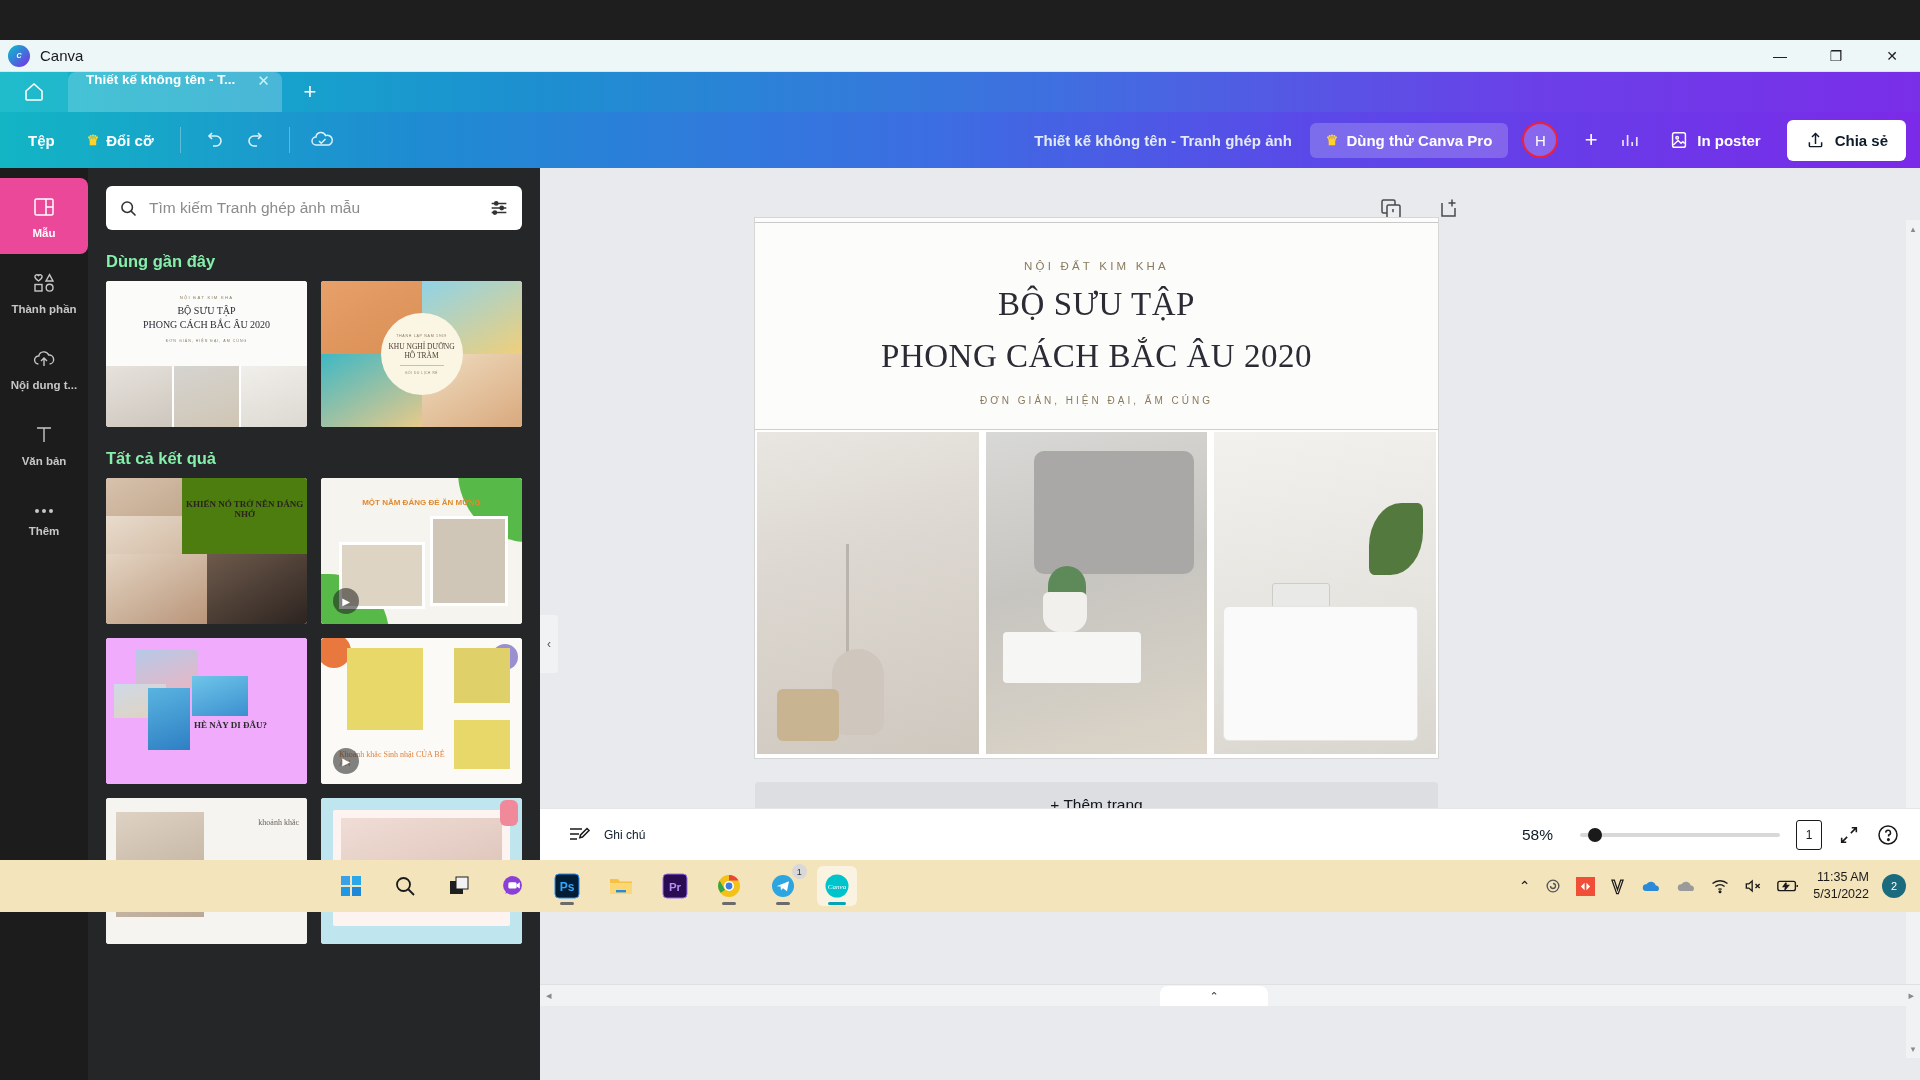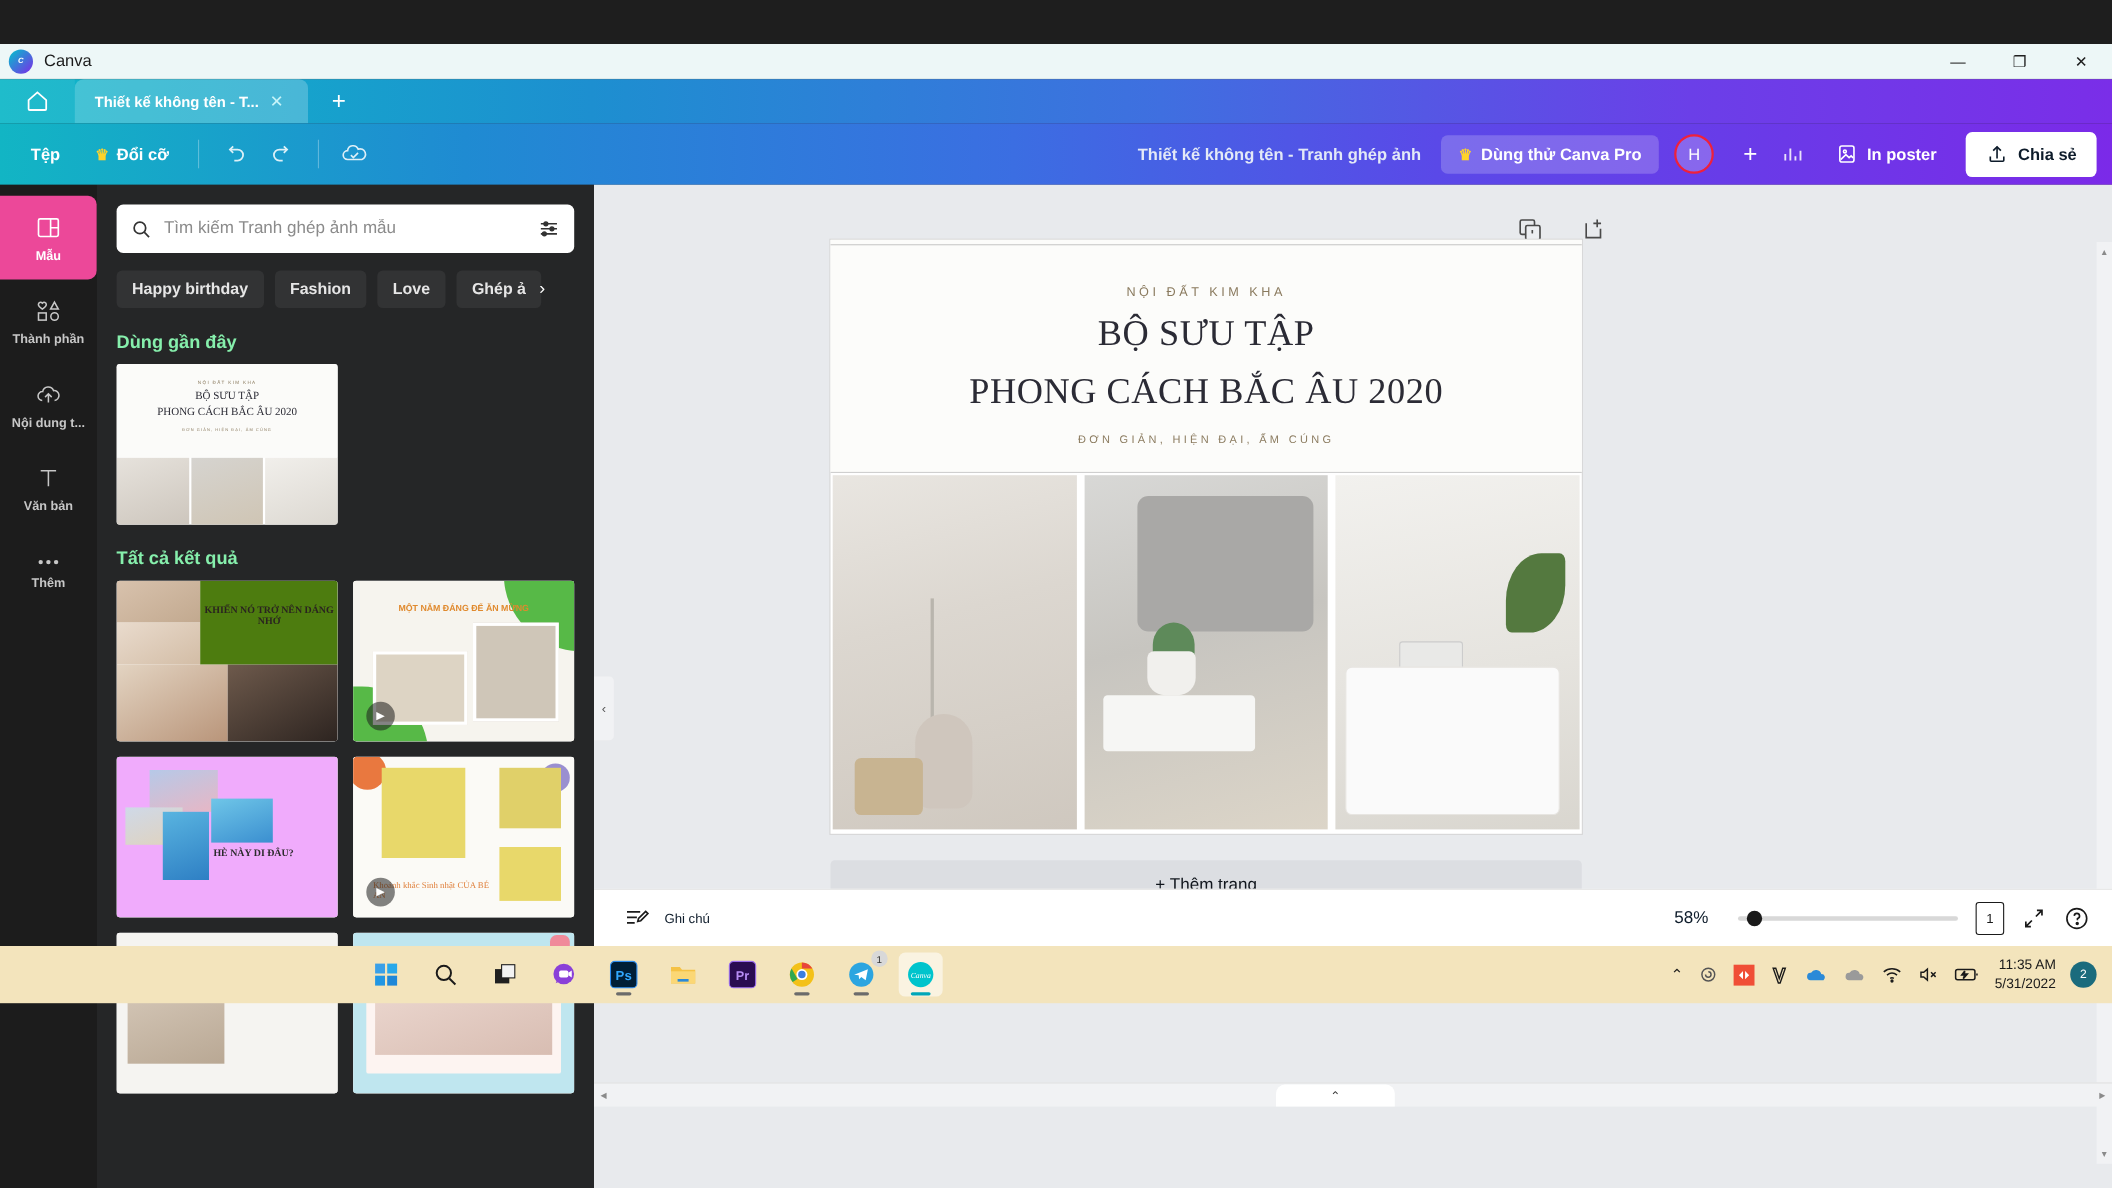--- a/index.html
+++ b/index.html
@@ -32,21 +32,21 @@
   .tabstrip {
     position:absolute; top:32px; left:0; width:1920px; height:40px;
     background: linear-gradient(90deg,#0fb7c8 0%,#1d8fd0 28%,#3f6fe0 55%,#6b3fe8 80%,#7a2ee8 100%);
     display:flex; align-items:flex-end;
   }
   .home-btn { width:68px; height:40px; display:flex; align-items:center;
               justify-content:center; background:rgba(255,255,255,.07); }
   .doc-tab {
     height:40px; min-width:212px; padding:0 12px 0 18px;
     background: rgba(255,255,255,.22);
-    border-radius:8px 8px 0 0; display:flex; align-items:center; gap:10px;
+    border-radius:8px 8px 0 0; display:flex; align-items:flex-start; gap:22px;
   }
   .doc-tab .label {
     color:#fff; font-size:13.5px; font-weight:bold; white-space:nowrap;
     overflow:hidden; text-overflow:ellipsis; max-width:150px;
   }
   .tab-close { color:#dff; font-size:15px; opacity:.85; }
   .newtab { width:56px; height:40px; display:flex; align-items:center;
             justify-content:center; color:#fff; font-size:22px; font-weight:300; }
 
   
@@ -394,41 +394,51 @@
         <input type="text" placeholder="Tìm kiếm Tranh ghép ảnh mẫu" style="">
         <svg width="22" height="22" viewBox="0 0 24 24" fill="none" stroke="#333" stroke-width="1.6">
           <path d="M4 7h16M4 12h16M4 17h16"></path>
             <circle cx="9" cy="7" r="1.8" fill="#333"></circle>
           <circle cx="15" cy="12" r="1.8" fill="#333"></circle>
             <circle cx="7.5" cy="17" r="1.8" fill="#333"></circle>
         </svg>
       </div>
     </div>
 
-    <div class="chips">
-      <div class="chip">Happy birthday</div>
-      <div class="chip">Fashion</div>
-      <div class="chip">Love</div>
-      <div class="chip">Ghép ả</div>
-      <div class="chip-arrow">›</div>
-    </div>
 
     <div class="sec-title">Dùng gần đây</div>
     <div class="grid">
       <div class="thumb">
         <div style="height:58%;background:#fbfbf9;position:relative;">
           <div style="position:absolute;top:14px;left:0;right:0;text-align:center;font-size:4.2px;letter-spacing:1.2px;color:#8a7a5e;">NỘI ĐẤT KIM KHA</div>
           <div class="t-cap" style="top:24px;font-size:10px;color:#2b2b35;">BỘ SƯU TẬP</div>
           <div class="t-cap" style="top:38px;font-size:10px;color:#2b2b35;">PHONG CÁCH BẮC ÂU 2020</div>
           <div style="position:absolute;top:58px;left:0;right:0;text-align:center;font-size:3.6px;letter-spacing:1px;color:#8a7a5e;">ĐƠN GIẢN, HIỆN ĐẠI, ẤM CÚNG</div>
         </div>
         <div class="t-grid" style="height:42%;">
           <div class="t-col" style="background:linear-gradient(160deg,#e6e2dc,#cdc6bd);margin-right:2px;"></div>
           <div class="t-col" style="background:linear-gradient(160deg,#d6d4d0,#cfc5b4);margin-right:2px;"></div>
           <div class="t-col" style="background:linear-gradient(160deg,#f1efeb,#dcd8d1);"></div>
+        </div>
+      </div>
+      <div class="thumb">
+        <div class="t-grid" style="height:50%;">
+          <div class="t-col" style="background:linear-gradient(150deg,#e8a06a,#d98f54);"></div>
+          <div class="t-col" style="background:linear-gradient(150deg,#8fd3e8,#f0cf7a);"></div>
+        </div>
+        <div class="t-grid" style="height:50%;">
+          <div class="t-col" style="background:linear-gradient(150deg,#3fb8c4,#e8c98a);"></div>
+          <div class="t-col" style="background:linear-gradient(150deg,#efddc0,#d9a97e);"></div>
+        </div>
+        <div style="position:absolute;top:50%;left:50%;transform:translate(-50%,-50%);width:82px;height:82px;border-radius:50%;background:#fbf5e4;display:flex;flex-direction:column;align-items:center;justify-content:center;">
+          <div style="font-size:3.6px;letter-spacing:.7px;color:#8a7a5e;">THÀNH LẬP NĂM 1969</div>
+          <div style="font-size:7.5px;color:#4a4036;font-family:'Liberation Serif',serif;margin-top:4px;">KHU NGHỈ DƯỠNG</div>
+          <div style="font-size:7.5px;color:#4a4036;font-family:'Liberation Serif',serif;">HỒ TRÀM</div>
+          <div style="width:44px;height:1px;background:#cbbfa4;margin:5px 0;"></div>
+          <div style="font-size:3.2px;letter-spacing:.6px;color:#8a7a5e;">GÓI DU LỊCH RẺ</div>
         </div>
       </div>
     </div>
 
     <div class="sec-title">Tất cả kết quả</div>
     <div class="grid">
 
       <div class="thumb">
         <div class="t-grid" style="height:52%;">
           <div style="width:38%;">

